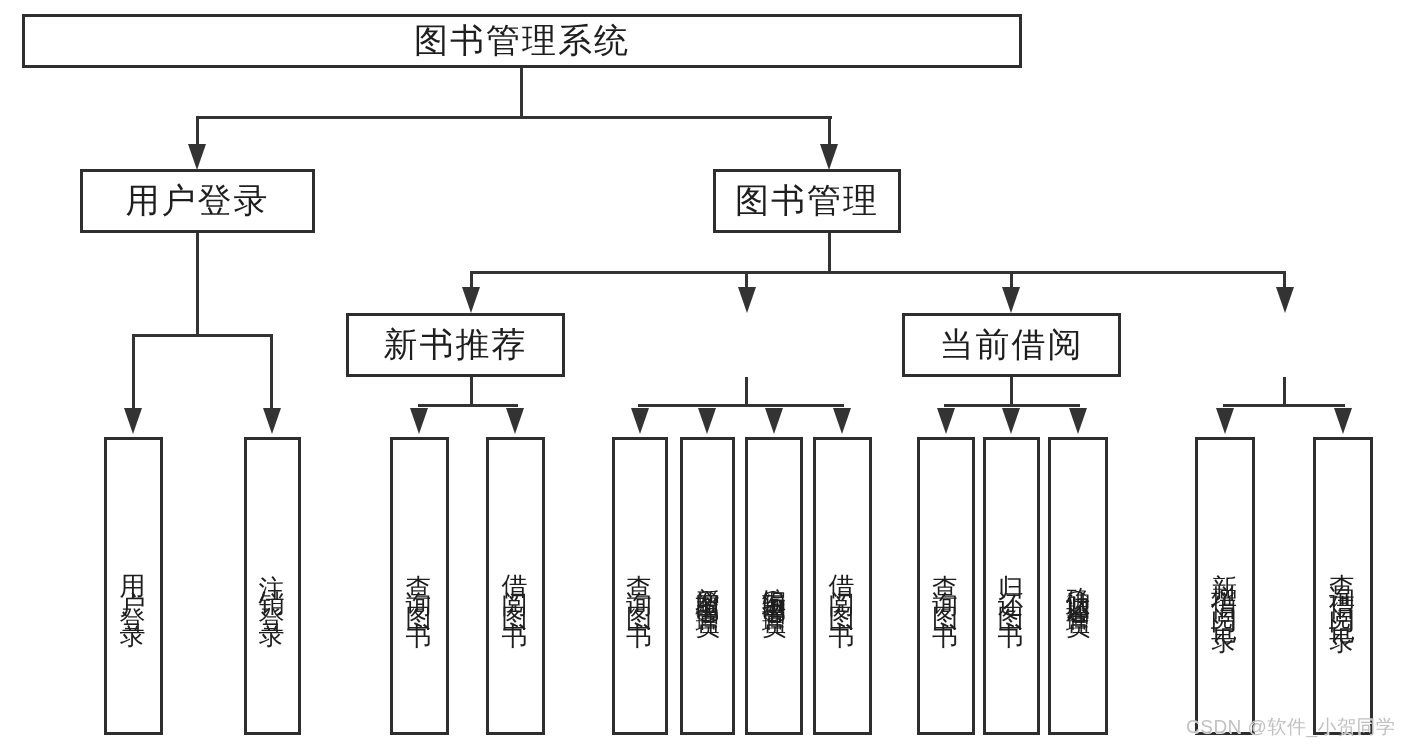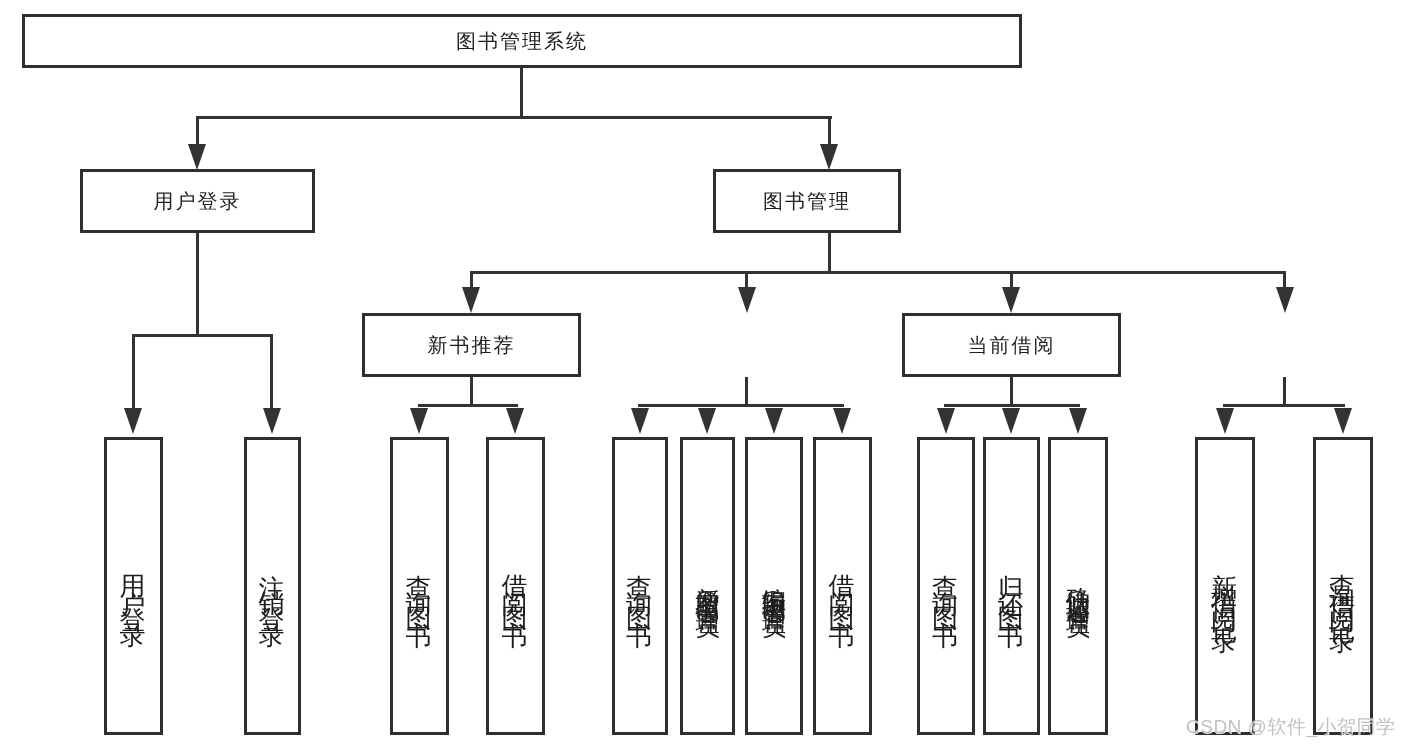--- a/index.html
+++ b/index.html
@@ -3,21 +3,21 @@
 <meta charset="utf-8">
 <style>
   html,body{margin:0;padding:0;background:#ffffff;}
   .stage{
     position:relative;width:1405px;height:747px;background:#ffffff;
     font-family:"Liberation Sans","DejaVu Sans",sans-serif;overflow:hidden;
   }
   .box{
     position:absolute;box-sizing:border-box;border:3px solid #2e2e2e;background:#ffffff;
     display:flex;align-items:center;justify-content:center;
-    color:#1e1e1e;font-size:20px;letter-spacing:2px;white-space:nowrap;
+    color:#1e1e1e;font-size:34px;letter-spacing:2px;white-space:nowrap;
   }
   .leaf{
     writing-mode:vertical-rl;text-orientation:mixed;
     font-size:26px;letter-spacing:16px;
   }
   .chars6{letter-spacing:11px;}
   .chars8{font-size:24px;letter-spacing:4px;}
   .v{position:absolute;width:3px;background:#333333;}
   .h{position:absolute;height:3px;background:#333333;}
   .arr{
@@ -59,21 +59,21 @@
   <div class="h" style="left:470px;top:271px;width:816px"></div>
   <div class="v" style="left:470px;top:271px;height:17px"></div>
   <div class="arr" style="left:462px;top:287px"></div>
   <div class="v" style="left:745px;top:271px;height:17px"></div>
   <div class="arr" style="left:738px;top:287px"></div>
   <div class="v" style="left:1010px;top:271px;height:17px"></div>
   <div class="arr" style="left:1002px;top:287px"></div>
   <div class="v" style="left:1283px;top:271px;height:17px"></div>
   <div class="arr" style="left:1276px;top:287px"></div>
 
-  <div class="box" style="left:362px;top:313px;width:219px;height:64px">新书推荐</div>
+  <div class="box" style="left:346px;top:313px;width:219px;height:64px">新书推荐</div>
   <div class="box" style="left:902px;top:313px;width:219px;height:64px">当前借阅</div>
 
   <div class="v" style="left:470px;top:377px;height:29px"></div>
   <div class="v" style="left:745px;top:377px;height:29px"></div>
   <div class="v" style="left:1010px;top:377px;height:29px"></div>
   <div class="v" style="left:1283px;top:377px;height:29px"></div>
 
   <div class="h" style="left:418px;top:404px;width:100px"></div>
   <div class="h" style="left:638px;top:404px;width:206px"></div>
   <div class="h" style="left:944px;top:404px;width:136px"></div>

